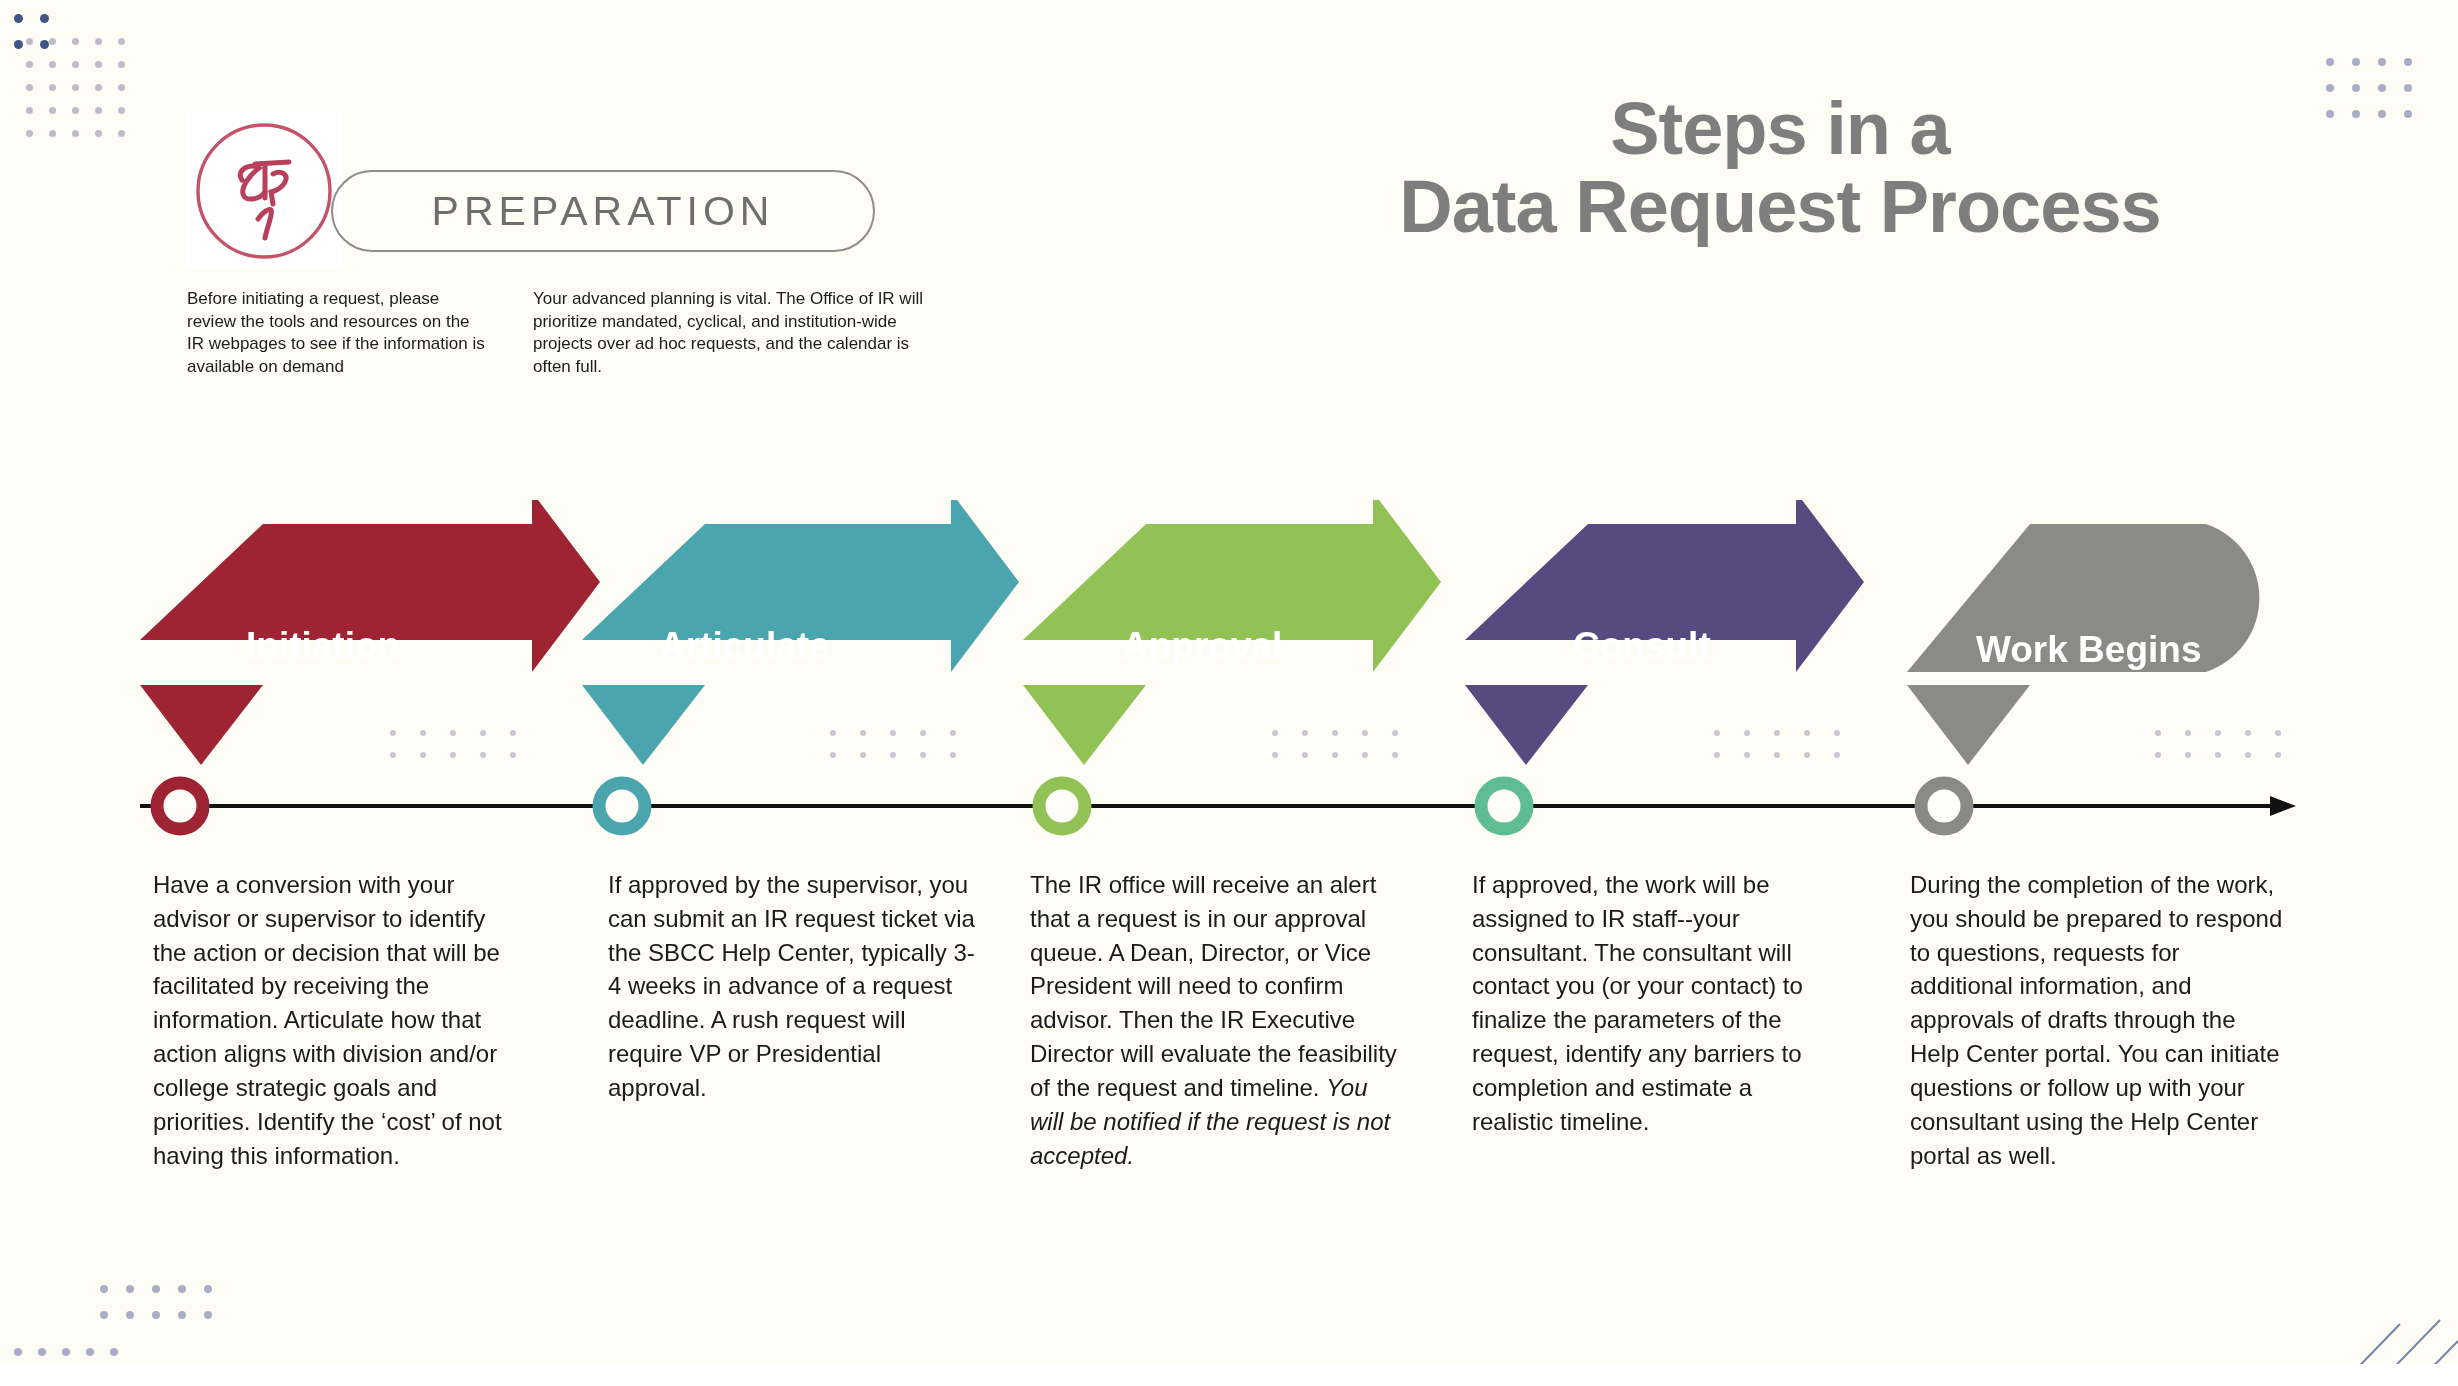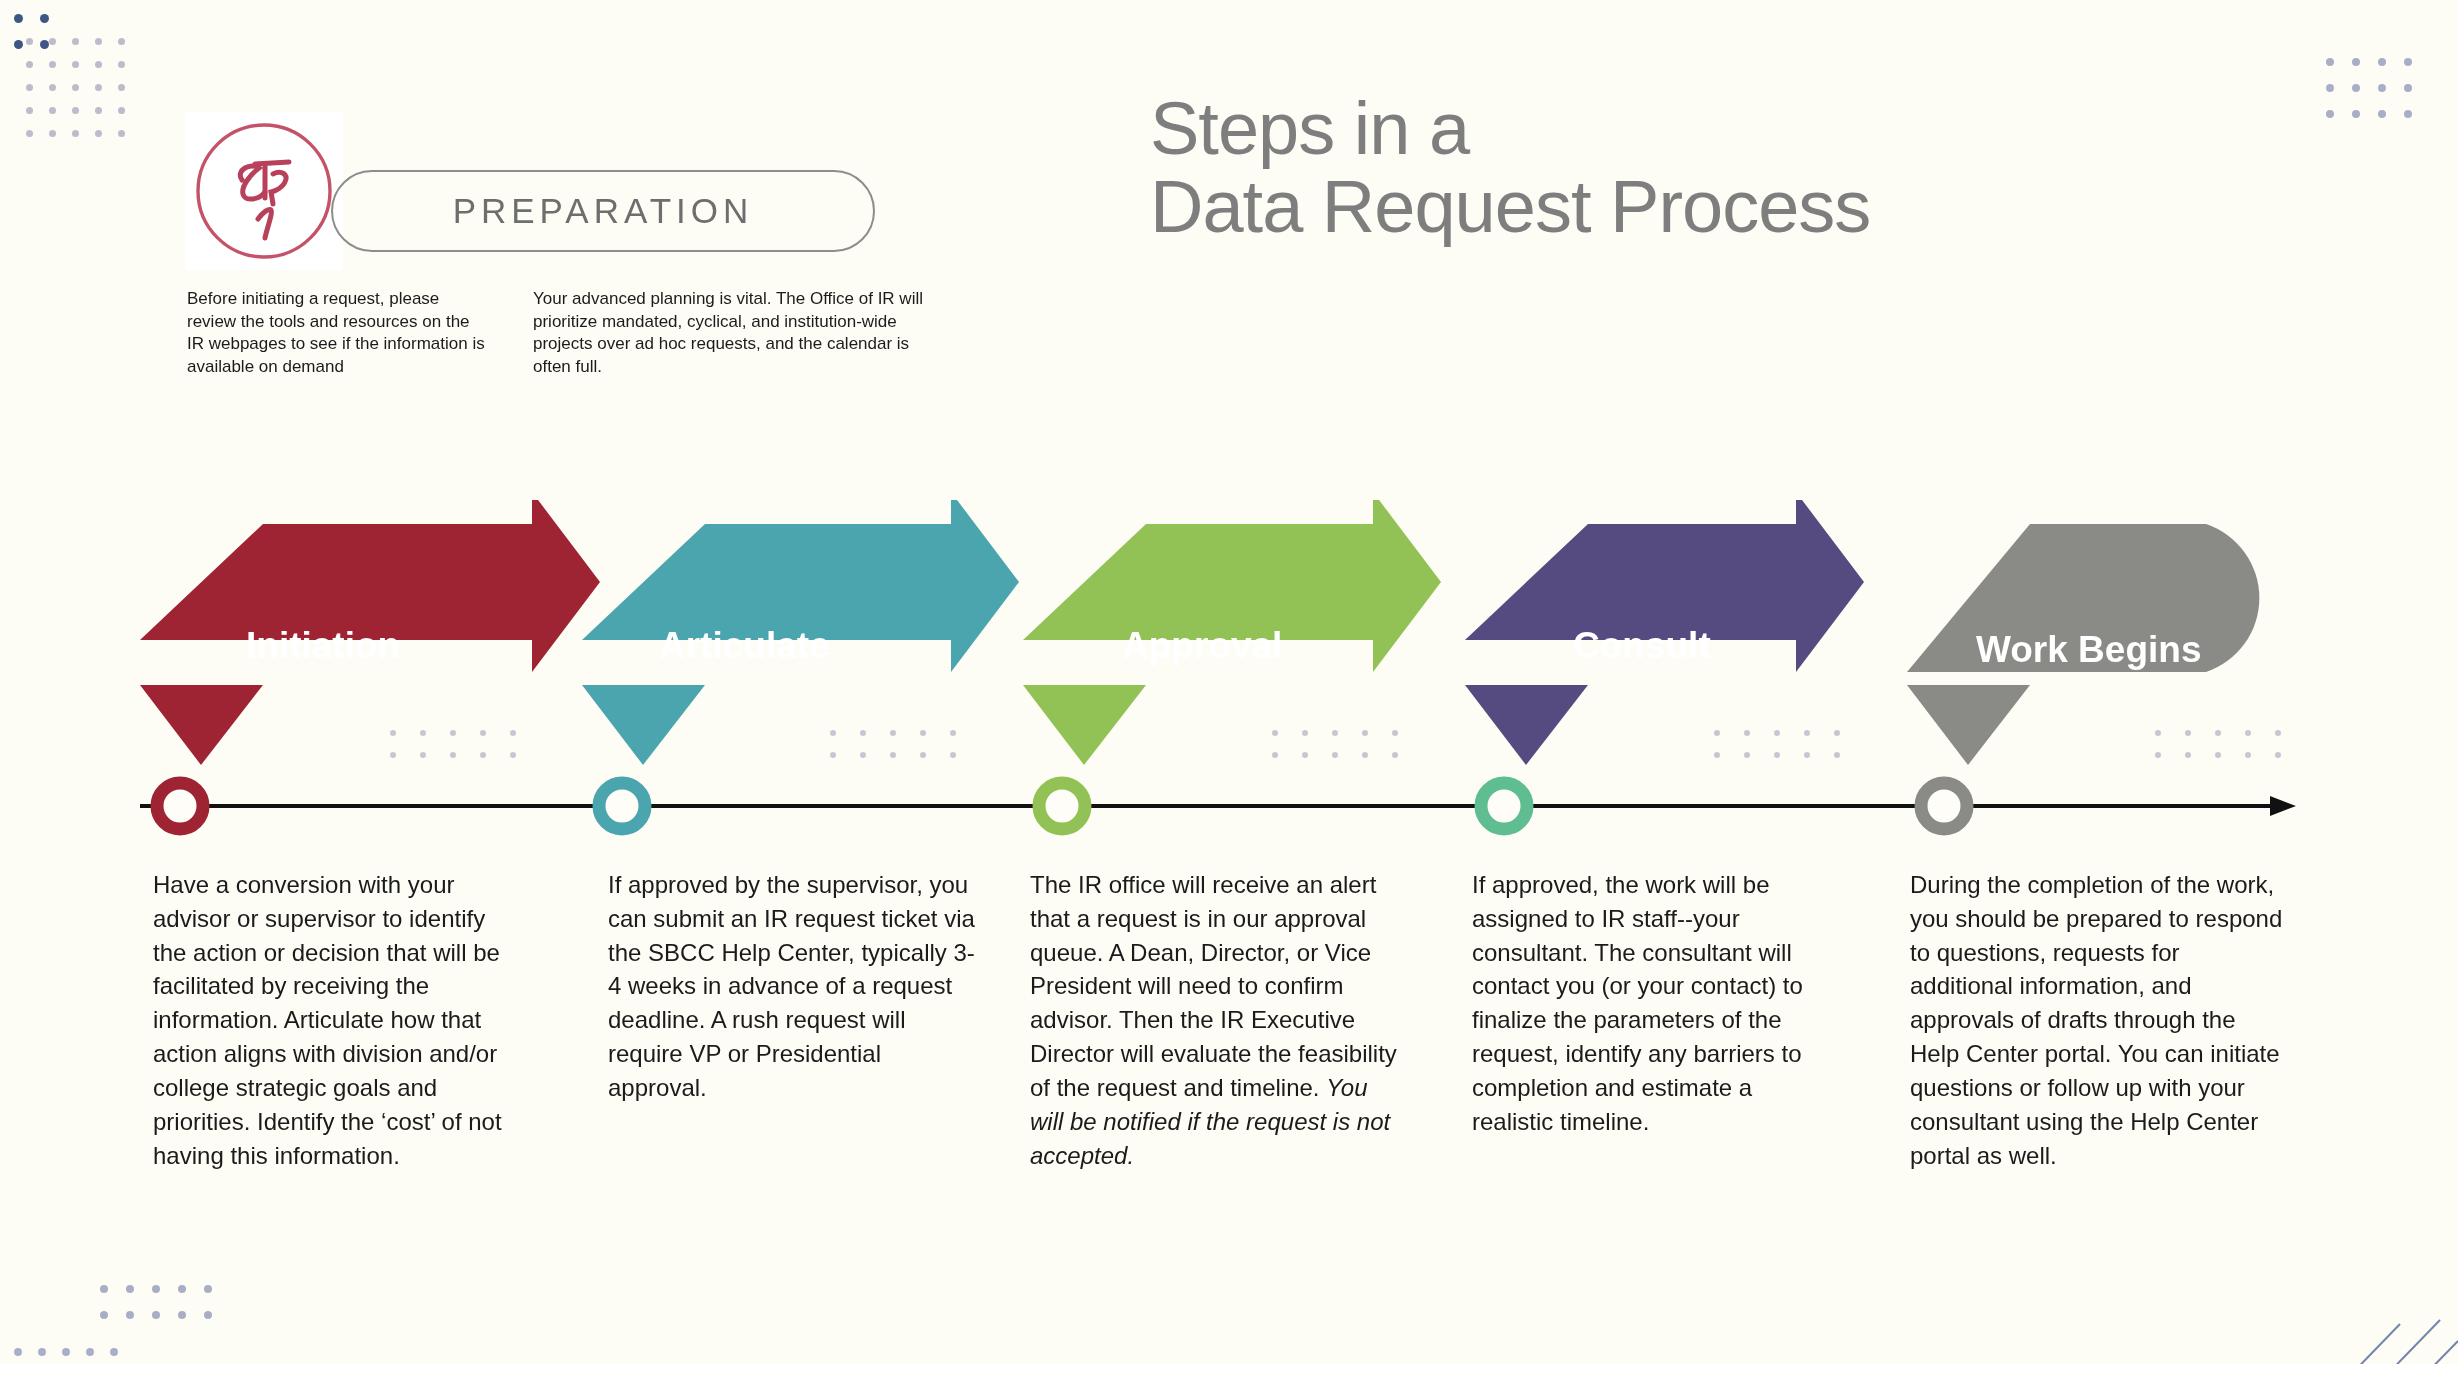--- a/index.html
+++ b/index.html
@@ -53,23 +53,23 @@
 
   
   .diagonals { position: absolute; right: 0; bottom: 0; width: 230px; height: 140px; pointer-events: none; }
 
   
   #title {
     position: absolute;
     right: 48px;
     top: 90px;
     width: 1260px;
-    text-align: left;
+    text-align: center;
     color: #7E7E7E;
-    font-weight: normal;
+    font-weight: bold;
     font-size: 74px;
     line-height: 1.05;
     letter-spacing: -1px;
   }
 
   
   #step-badge {
     position: absolute;
     left: 185px;
     top: 112px;
@@ -87,21 +87,21 @@
     height: 78px;
     border: 2px solid #8D8D8D;
     border-radius: 42px;
     background: transparent;
     display: flex;
     align-items: center;
     justify-content: center;
   }
   #prep-pill span {
     color: #6E6E6E;
-    font-size: 35px;
+    font-size: 41px;
     letter-spacing: 5px;
     font-weight: 400;
   }
 
   .prep-col {
     position: absolute;
     top: 288px;
     font-size: 17px;
     line-height: 1.33;
     color: #1C1C1C;

